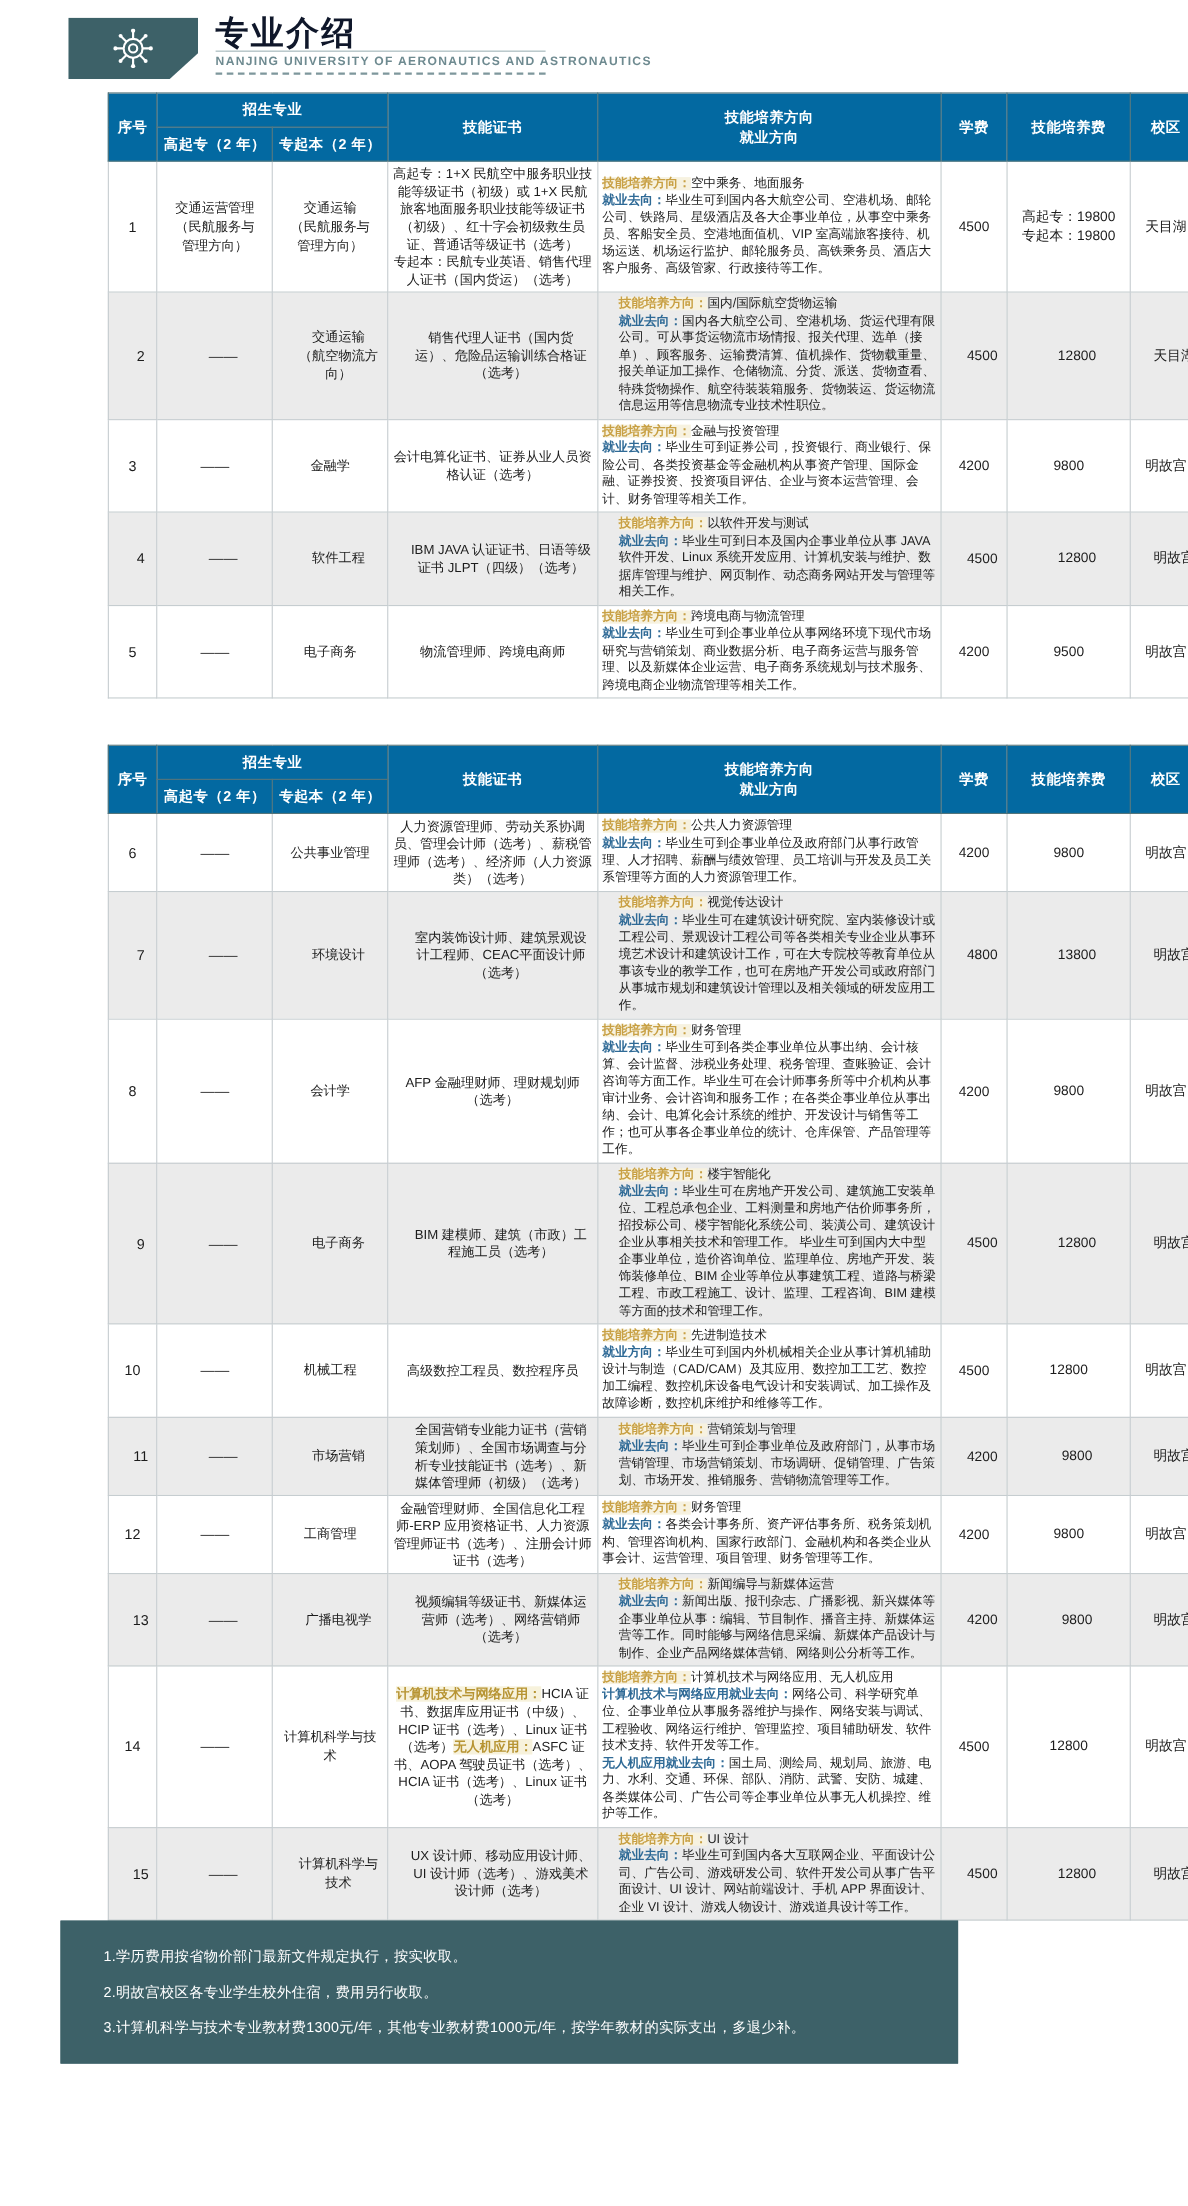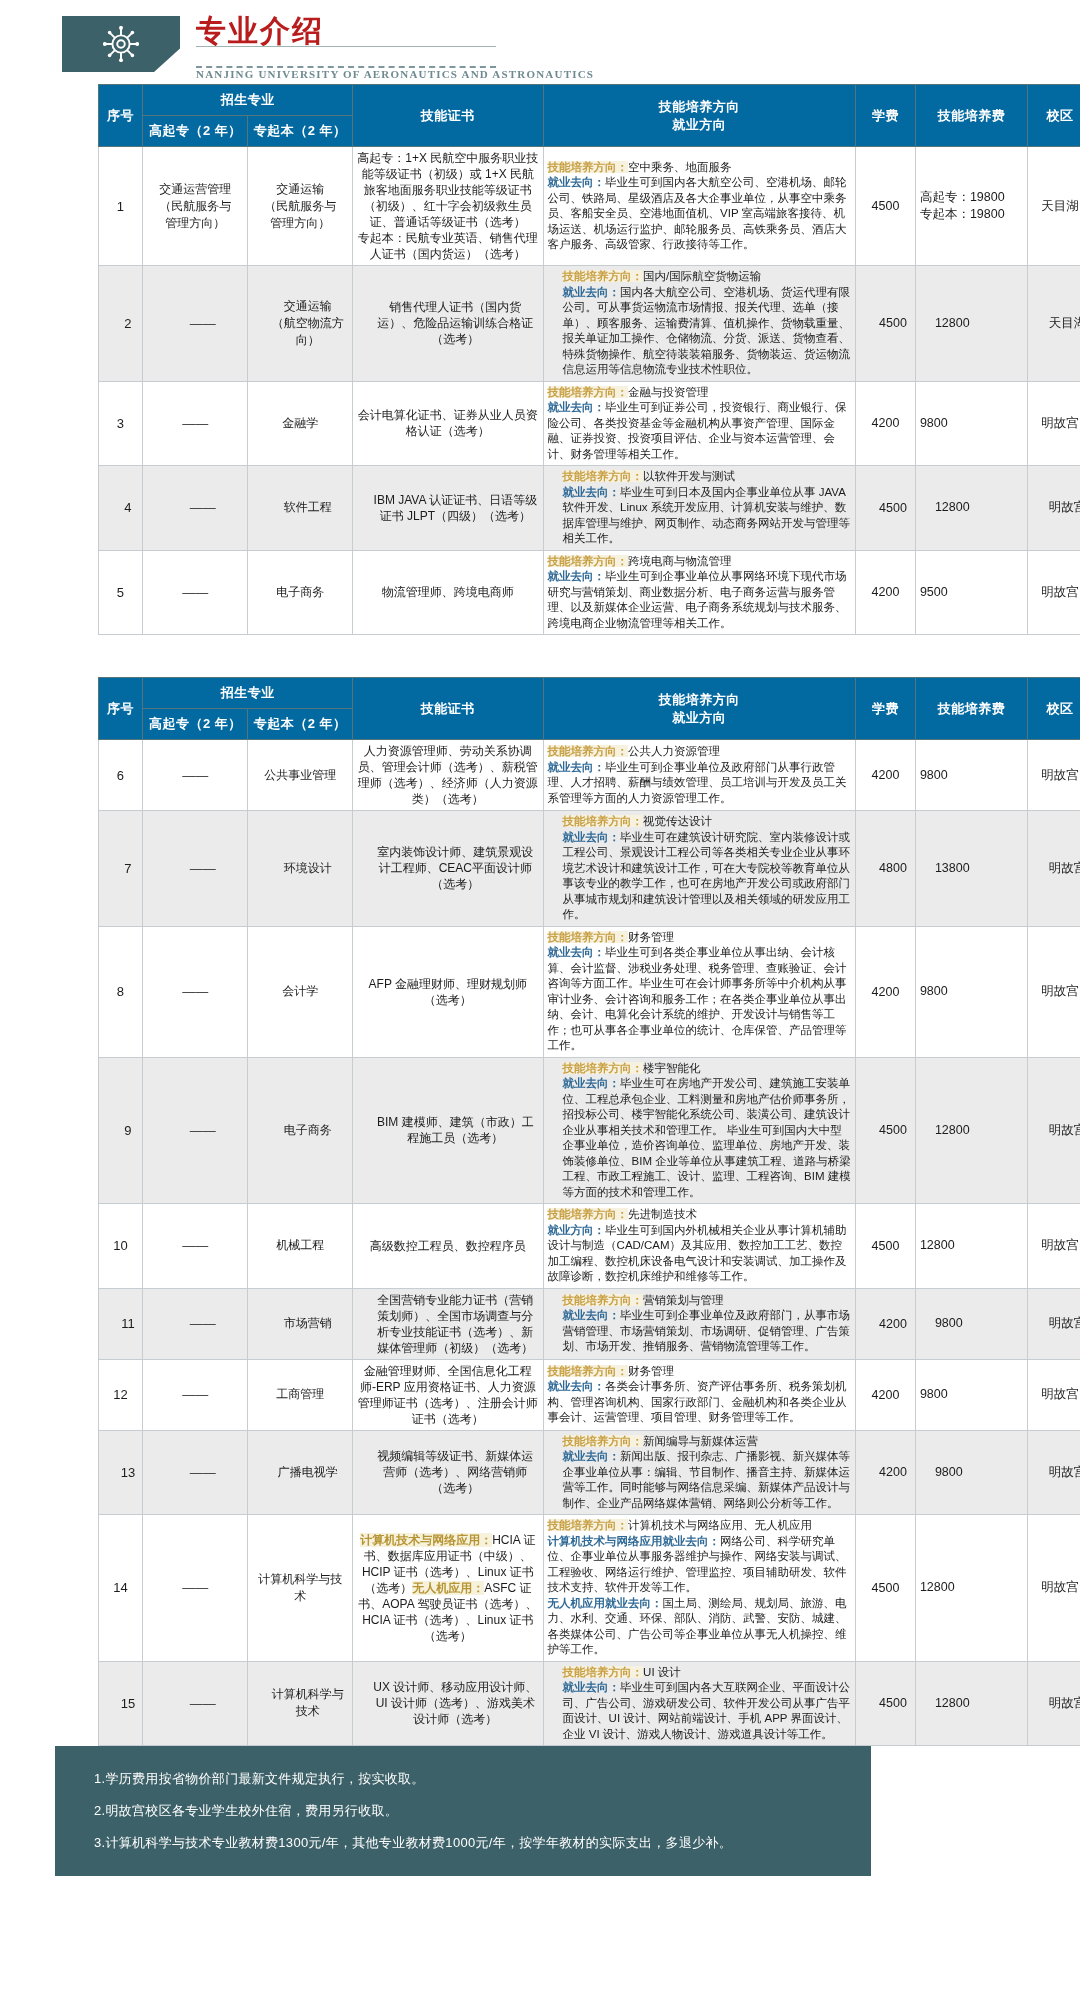--- a/index.html
+++ b/index.html
@@ -18,27 +18,27 @@
     position:absolute; left:62px; top:8px;
     width:118px; height:56px;
     background:#3d6168;
     clip-path: polygon(0 0, 100% 0, 100% 58%, 78% 100%, 0 100%);
     display:flex; align-items:center; justify-content:center;
   }
   .wheel-icon { width:36px; height:36px; }
   .banner-text { position:absolute; left:196px; top:6px; }
   .banner-cn {
     font-size:30px; font-weight:bold; letter-spacing:2px;
-    color:#b91c1c; line-height:34px;
+    color:#0f172a; line-height:34px;
     font-family:"DejaVu Sans","Liberation Sans",sans-serif;
   }
   .banner-en {
     font-size:11px; font-weight:bold; letter-spacing:1.2px;
-    color:#6e8a90; margin-top:20px; white-space:nowrap;
-    font-family:Liberation Serif, serif;
+    color:#6e8a90; margin-top:2px; white-space:nowrap;
+    font-family:Liberation Sans, sans-serif;
   }
   .banner-rule {
     position:absolute; left:196px; top:58px; width:300px; height:0;
     border-top:2px dashed #7e979c;
   }
   .banner-rule.upper { top:38px; width:300px; border-top:1px solid #9fb3b7; }
 
   
   .tbl-wrap { margin:0 auto; width:995px; }
   .tbl-wrap.second { margin-top:42px; }
@@ -74,21 +74,21 @@
 
   tbody tr.odd  td { background:#ffffff; }
   tbody tr.even td { background:#ebebeb;padding-left:19px; }
 
   td.no    { text-align:center; font-size:13px; }
   td.dash  { text-align:center; font-size:13px; color:#333; }
   td.major-name { text-align:center; font-size:12px; line-height:17px; }
   td.cert  { font-size:12px; line-height:16px; text-align:center; vertical-align:middle; }
   td.dir   { font-size:11.5px; line-height:15.5px; text-align:left; vertical-align:middle; }
   td.fee   { text-align:center; font-size:12.5px; }
-  td.train { text-align:left; font-size:12.5px; line-height:17px; }
+  td.train { text-align:center; font-size:12.5px; line-height:17px; }
   td.camp  { text-align:center; font-size:12.5px; }
 
   .lbl-orange { color:#c8a044; font-weight:bold; background:#f7f2e0; }
   .lbl-blue   { color:#2f6a96; font-weight:bold; }
   .hl-yellow  { color:#b79433; font-weight:bold; background:#f7f2dc; }
   .seg { display:block; }
 
   
   .notes {
     margin-left:55px; width:816px;

